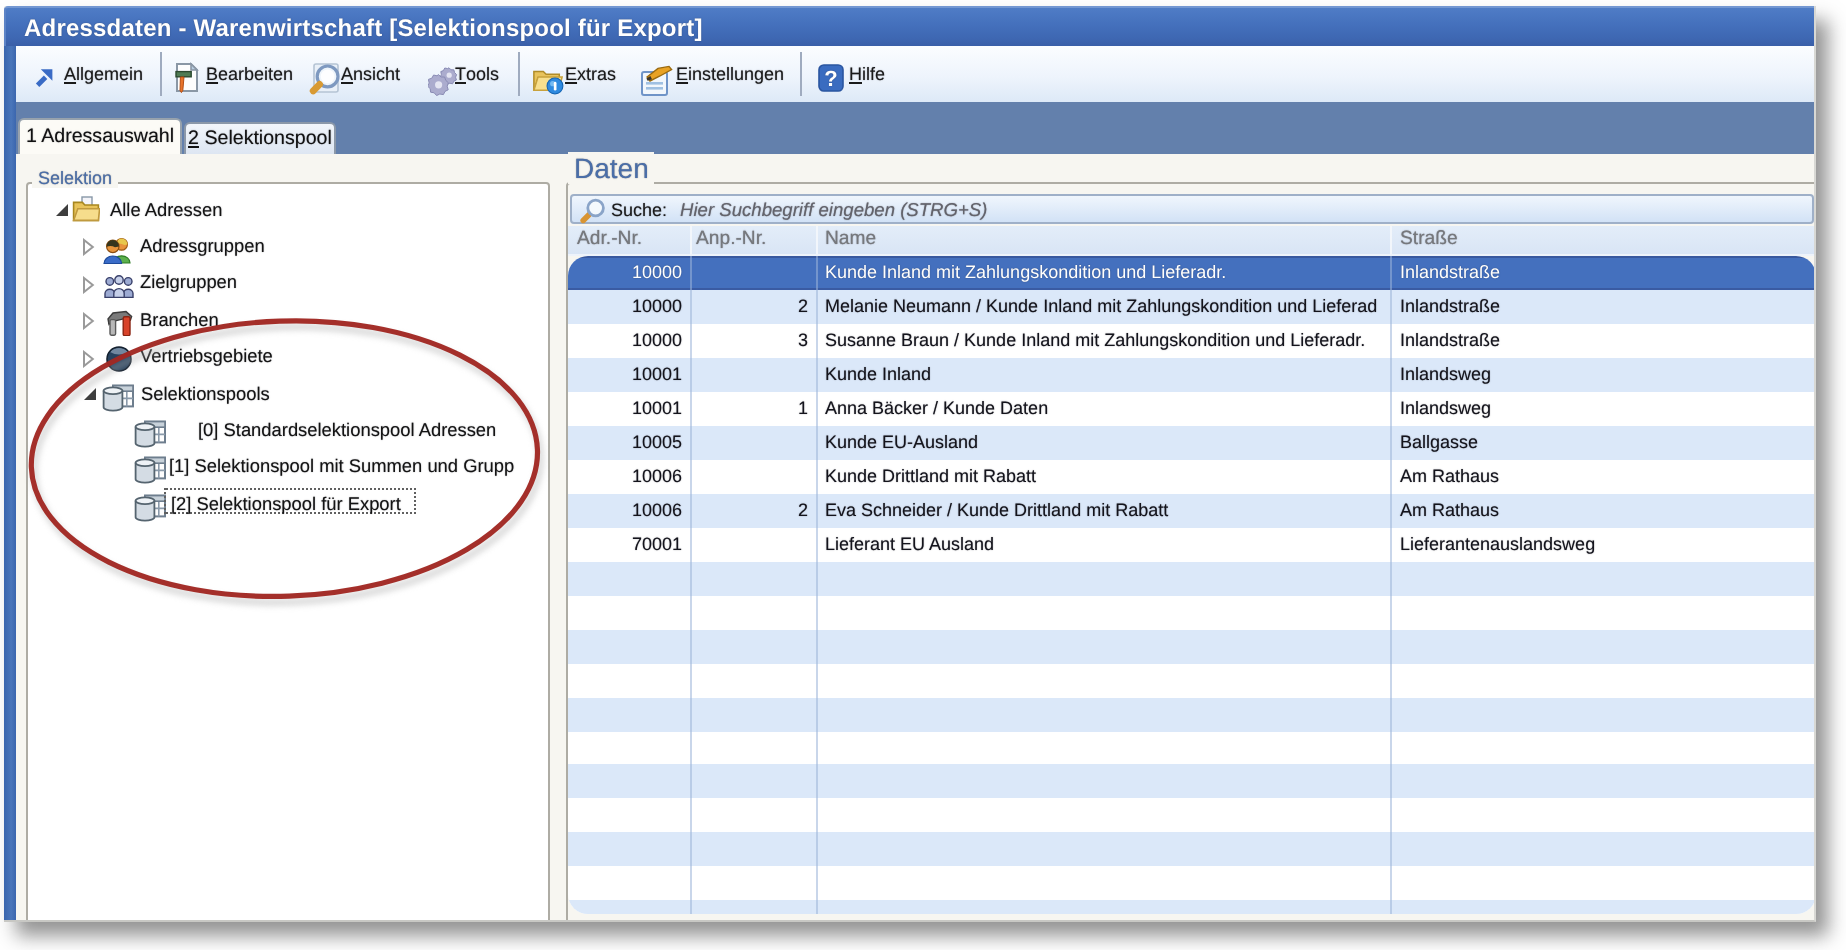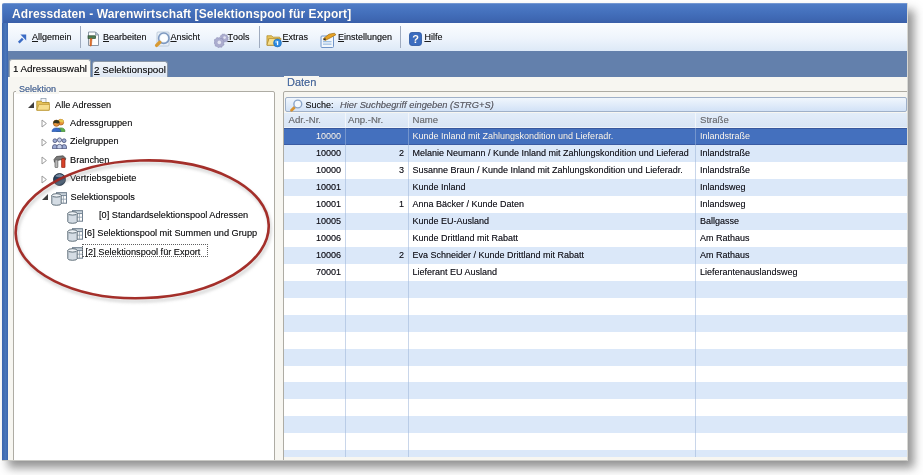--- a/index.html
+++ b/index.html
@@ -34,40 +34,40 @@
 #content { position:absolute; left:6px; top:74px; width:900px; height:384px;
   background:#f7f6f1; }
 
 #selbox { position:absolute; left:11px; top:88px; width:262px; height:372px;
   border:1px solid #aeaca4; border-radius:2px; background:#fff; }
 #sellabel { position:absolute; left:14px; top:81px; padding:0 3px; background:#f7f6f1;
   color:#4a6ea8; font-size:9px; z-index:4; }
 #datbox { position:absolute; left:281px; top:88px; width:625.5px; height:372px;
   border:1px solid #aeaca4; border-radius:2px; background:#f7f6f1; }
 #datlabel { position:absolute; left:282px; top:73px; padding:0 3px; background:#f7f6f1;
-  color:#4a6ea8; font-size:11px; z-index:4; }
+  color:#4a6ea8; font-size:14px; z-index:4; }
 
 .trow { position:absolute; height:18px; display:flex; align-items:center;
   font-size:9.2px; color:#141414; white-space:nowrap; }
 .ticon { position:absolute; }
 
 #search { position:absolute; left:282.5px; top:93.5px; width:622.5px; height:15.8px;
   border:1px solid #9fb0c8; border-radius:2px;
   background:linear-gradient(#f0f6fd,#d2e2f6); }
 #suchetxt { position:absolute; left:303.5px; top:94.5px; font-size:9px; font-weight:normal;
   color:#1a1a1a; line-height:14px; }
 #suchehint { position:absolute; left:338px; top:94.5px; font-size:9.3px; font-style:italic;
   color:#63636b; line-height:14px; }
 
 #thead { position:absolute; left:282px; top:110.4px; width:623.5px; height:15px;
   background:linear-gradient(#e3edf9,#d9e5f5); border-bottom:1px solid #eef3fa; display:flex;
   font-size:9.6px; color:#76787c; }
 #thead .hc { height:100%; line-height:14px; }
 #tbody { position:absolute; left:282px; top:125.4px; width:623.5px; height:328.6px;
-  overflow:hidden; background:#fff; }
+  overflow:hidden; background:#fff;border-radius:10px; }
 .r { display:flex; width:100%; height:16.95px; font-size:9px; color:#14141c;
   line-height:16.95px; white-space:nowrap; }
 .r.b { background:#dbe8f9; }
 .r.sel { background:linear-gradient(#38589e 0,#38589e 1px,#4470be 1px,#4470be 94%,#3a5ba3 94%); color:#fff; }
 .c1 { width:61px; text-align:right; padding-right:4px; flex:none; overflow:hidden; }
 .c2 { width:63px; text-align:right; padding-right:4px; flex:none;
   border-left:1px solid rgba(156,180,216,.55); overflow:hidden; }
 .c3 { width:287px; padding-left:3.5px; flex:none;
   border-left:1px solid rgba(156,180,216,.55); overflow:hidden; }
 .c4 { flex:1; padding-left:4px;
@@ -241,21 +241,21 @@
     <rect x="5.5" y="0.8" width="10" height="10.4" fill="#fdfdfd" stroke="#6e7e8e" stroke-width="1"></rect>
     <path d="M5.5 3.6 h10 M5.5 7.2 h10 M9 0.8 v10.4 M12.4 0.8 v10.4" stroke="#8a9aaa" stroke-width="0.8" fill="none"></path>
     <rect x="5.5" y="0.8" width="10" height="2.8" fill="#c8d2da" stroke="#6e7e8e" stroke-width="0.8"></rect>
     </g>
     <g>
     <path d="M0.8 3.4 h9.4 v8.2 a4.7 1.7 0 0 1 -9.4 0z" fill="#dfe6ec"></path>
     <path d="M0.8 3.4 v8.2 a4.7 1.7 0 0 0 9.4 0 v-8.2" fill="#d4dce4" stroke="#55646f" stroke-width="0.9"></path>
     <ellipse cx="5.5" cy="3.4" rx="4.7" ry="1.7" fill="#eef2f6" stroke="#55646f" stroke-width="0.9"></ellipse>
     </g>
   </svg>
-  <div class="trow" style="left:82.5px;top:221.3px">[6] Selektionspool mit Summen und Grupp</div>
+  <div class="trow" style="left:82.5px;top:221.3px">[1] Selektionspool mit Summen und Grupp</div>
 
   <svg class="ticon" style="left:64.5px;top:243.8px" width="16" height="14" viewBox="0 0 16 14">
     <g>
     <rect x="5.5" y="0.8" width="10" height="10.4" fill="#fdfdfd" stroke="#6e7e8e" stroke-width="1"></rect>
     <path d="M5.5 3.6 h10 M5.5 7.2 h10 M9 0.8 v10.4 M12.4 0.8 v10.4" stroke="#8a9aaa" stroke-width="0.8" fill="none"></path>
     <rect x="5.5" y="0.8" width="10" height="2.8" fill="#c8d2da" stroke="#6e7e8e" stroke-width="0.8"></rect>
     </g>
     <g>
     <path d="M0.8 3.4 h9.4 v8.2 a4.7 1.7 0 0 1 -9.4 0z" fill="#dfe6ec"></path>
     <path d="M0.8 3.4 v8.2 a4.7 1.7 0 0 0 9.4 0 v-8.2" fill="#d4dce4" stroke="#55646f" stroke-width="0.9"></path>

